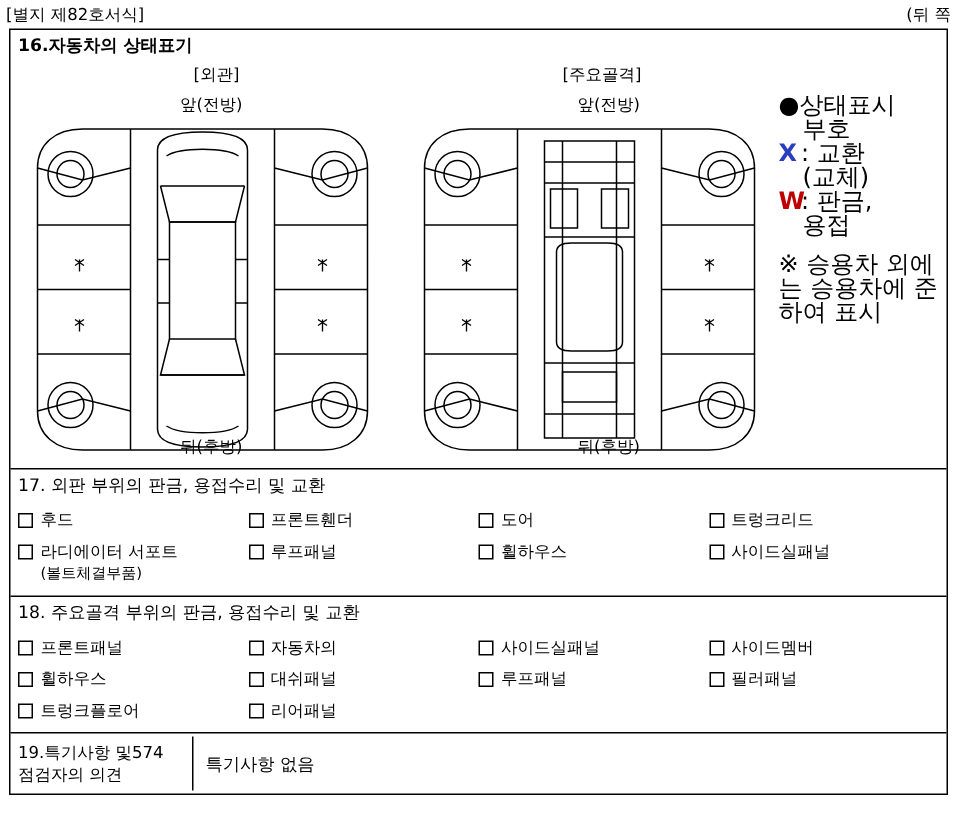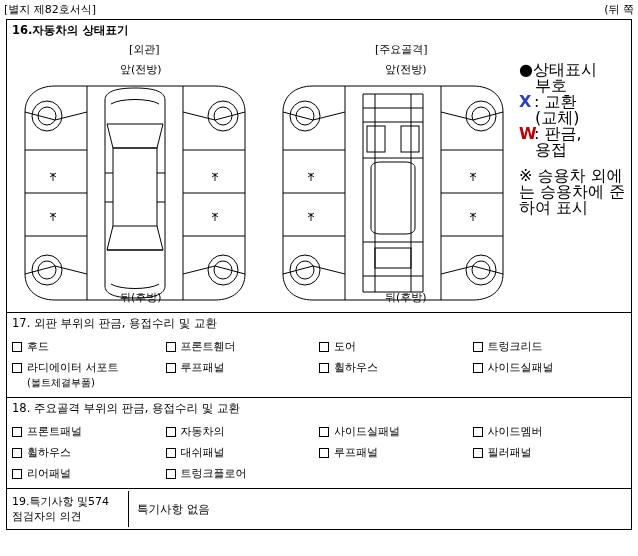--- a/index.html
+++ b/index.html
@@ -303,25 +303,25 @@
             <span class="box"></span>
             <span>루프패널</span>
           </div>
           <div class="chk c4">
             <span class="box"></span>
             <span>필러패널</span>
           </div>
 
           <div class="chk c4">
             <span class="box"></span>
+            <span>트렁크플로어</span>
+          </div>
+          <div class="chk c4">
+            <span class="box"></span>
             <span>리어패널</span>
-          </div>
-          <div class="chk c4">
-            <span class="box"></span>
-            <span>트렁크플로어</span>
           </div>
         </div>
       </div>
     </div>
 
     <div class="row sec19">
       <div class="lcell">
         <div>19.특기사항 및574</div>
         <div>점검자의 의견</div>
       </div>

